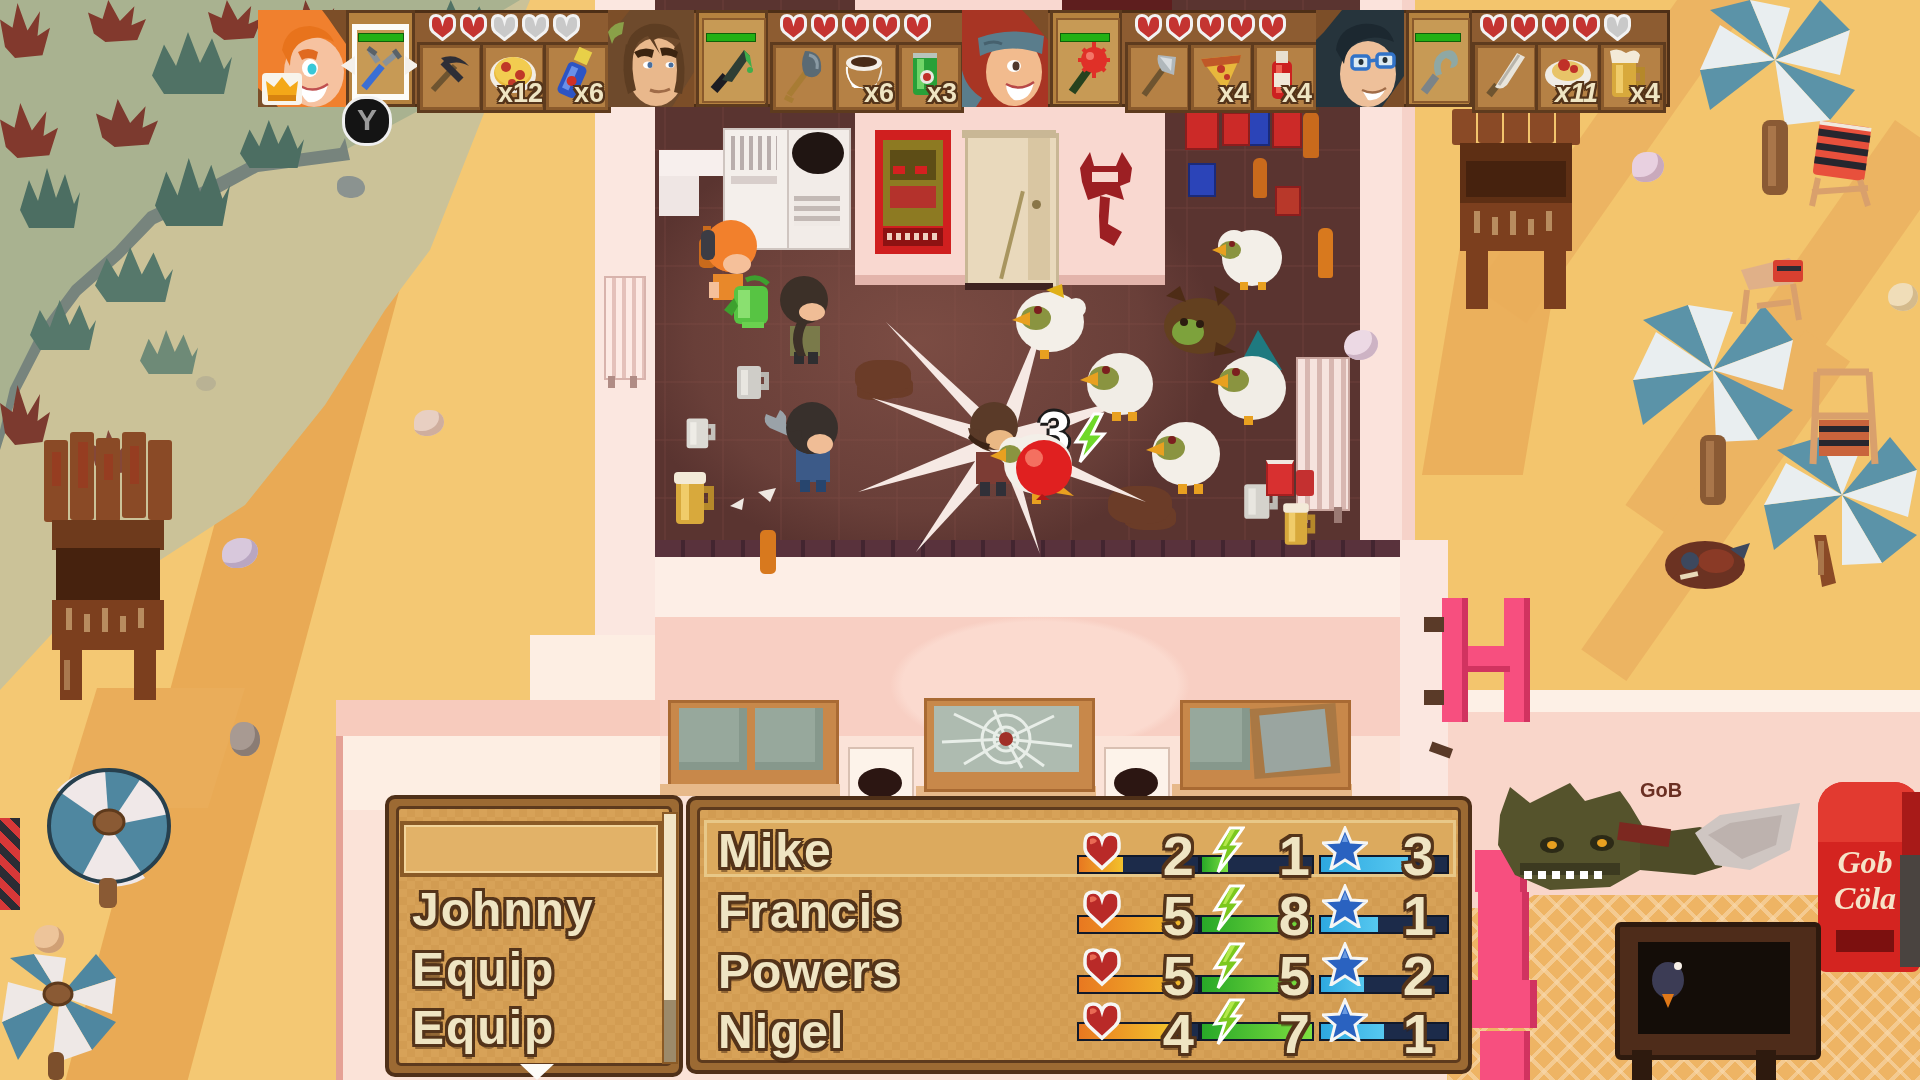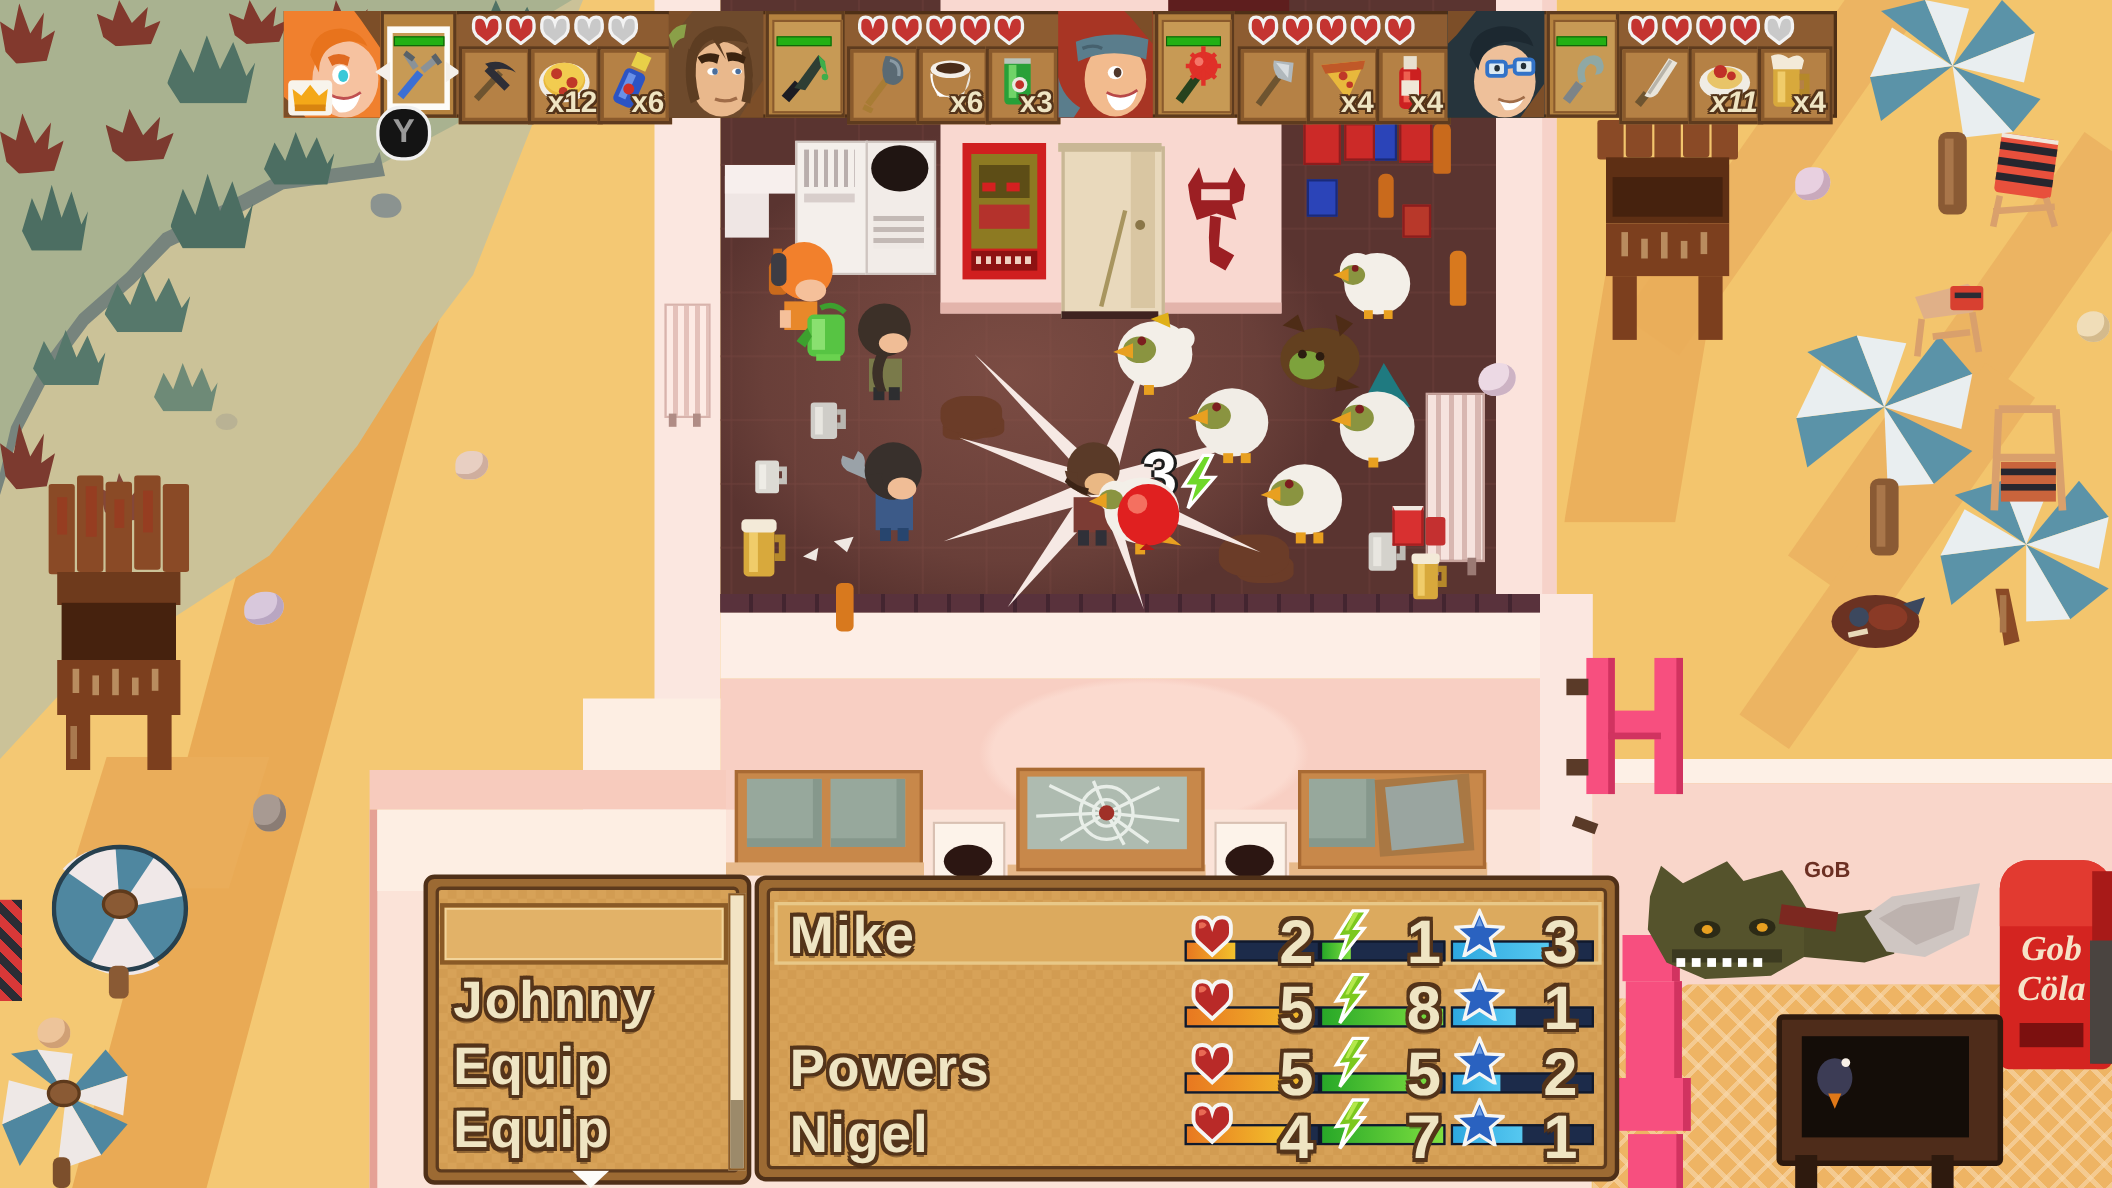--- a/index.html
+++ b/index.html
@@ -1112,20 +1112,21 @@
 <div class="abs" style="left:520px;top:1064px;width:34px;height:16px;background:#fdfcf8;clip-path:polygon(0 0,100% 0,50% 100%);"></div>
 
 <div class="abs" style="left:686px;top:796px;width:786px;height:278px;background:#9c6a33;border:4px solid #4f3018;border-radius:10px;box-sizing:border-box;"></div>
 <div class="abs" style="left:697px;top:807px;width:764px;height:256px;background:#d7a258;border:3px solid #5d3a1d;border-radius:5px;box-sizing:border-box;
  background-image:repeating-conic-gradient(#d29c52 0% 25%, #d7a258 0% 50%);background-size:16px 16px;"></div>
 
 <div class="abs" style="left:704px;top:820px;width:752px;height:57px;border:3px solid #e8c888;box-sizing:border-box;background:#dcaa5e;"></div>
 
 <div class="abs ptext" style="left:718px;top:823px;font-size:48px;">Mike</div>
 
+<div class="abs ptext" style="left:718px;top:884px;font-size:48px;">Francis</div>
 
 <div class="abs ptext" style="left:718px;top:944px;font-size:48px;">Powers</div>
 
 <div class="abs ptext" style="left:718px;top:1004px;font-size:48px;">Nigel</div>
 
 <div class="statbar" style="left:1077px;top:855px;width:119px;">
       <i style="width:37%;background:linear-gradient(90deg,#e87820,#f2c12c);"></i>
     </div>
 
 <div class="statbar" style="left:1200px;top:855px;width:110px;">

